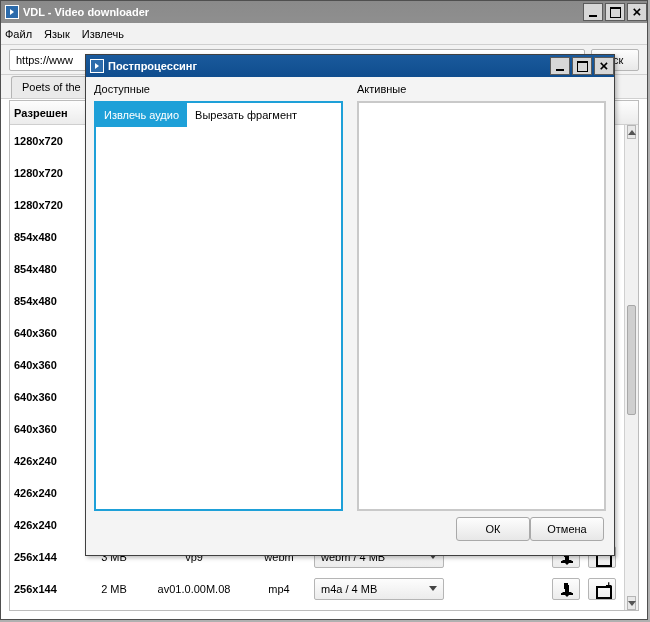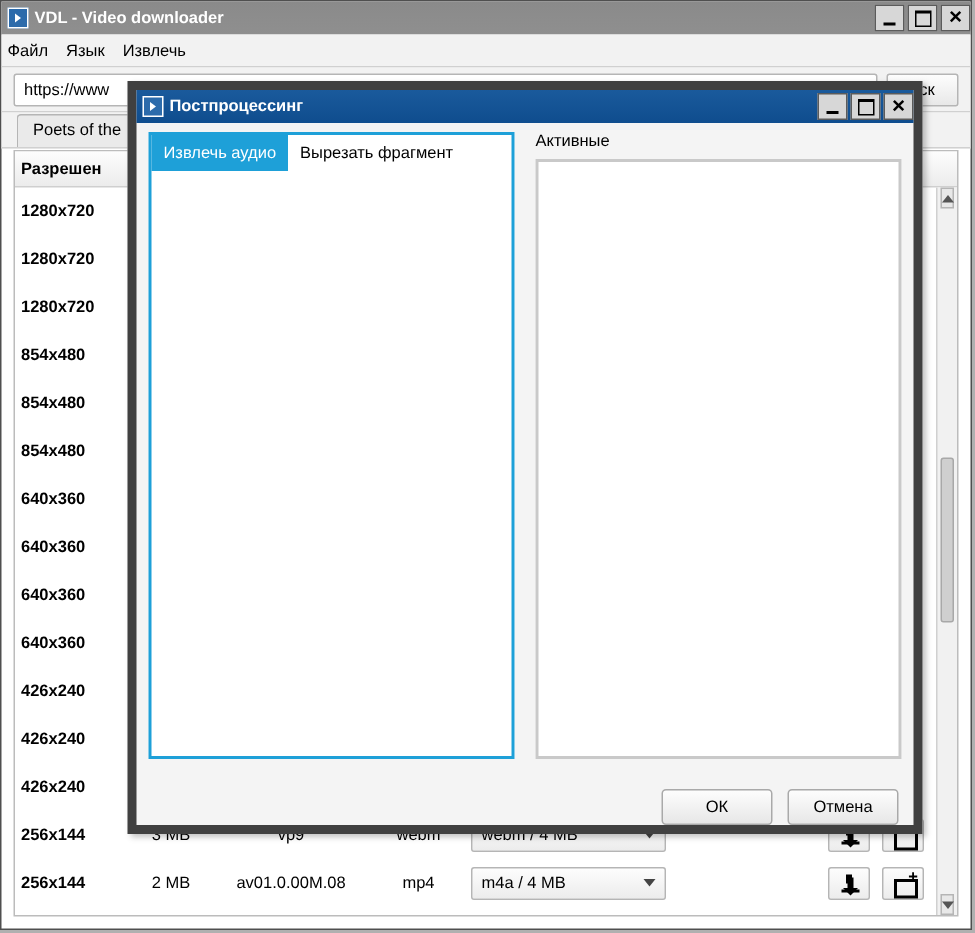--- a/index.html
+++ b/index.html
@@ -109,21 +109,21 @@
   .smbtn.dl::after { content:""; position:absolute; top:13px; left:9px; width:0; height:0; border-left:5px solid transparent; border-right:5px solid transparent; border-top:5px solid #000; }
   .smbtn.dl::before { content:""; position:absolute; top:6px; left:12px; width:4px; height:7px; background:#000; }
   .smbtn.dl .underline { position:absolute; bottom:4px; left:8px; width:12px; height:2px; background:#000; }
   .smbtn.add { position:relative; }
   .smbtn.add::before { content:""; position:absolute; top:7px; left:7px; width:12px; height:9px; border:2px solid #000; }
   .smbtn.add::after { content:"+"; position:absolute; top:0px; right:3px; font-size:11px; font-weight:bold; color:#000; }
 
   
   .dialog {
     position: absolute; left: 85px; top: 54px; width: 530px; height: 502px;
-    border: 6px solid #404040; background: #f4f4f4;
+    border: 1px solid #404040; background: #f4f4f4;
     box-shadow: 2px 2px 4px rgba(0,0,0,.25);
   }
   .titlebar-dlg {
     height: 22px;
     background: linear-gradient(#1a5a9c, #0f4d8e);
     display: flex; align-items: center; color: #fff;
   }
   .dlg-body { position: absolute; top: 22px; bottom: 38px; left: 0; right: 0; padding: 6px 8px; }
   .dlg-cols { display: flex; gap: 14px; height: 100%; }
   .dlg-col { flex: 1; display: flex; flex-direction: column; }
@@ -135,22 +135,22 @@
   .dlg-list.inactive { border-color: #c9c9c9; }
   .dlg-item {
     height: 24px; line-height: 24px; padding: 0 8px;
   }
   .dlg-item.sel { background: #1ea0d8; color: #fff; }
   .dlg-stripe { height: 24px; }
   .dlg-stripe.alt { background: #f6f6f6; }
 
   .dlg-footer {
     position: absolute; bottom: 0; left: 0; right: 0; height: 38px;
-    display: flex; align-items: flex-end; justify-content: flex-end;
-    padding: 0 10px; gap: 10px;
+    display: flex; align-items: flex-start; justify-content: flex-end;
+    padding: 0 10px; 
   }
   .dlg-btn {
     min-width: 74px; height: 24px; border:1px solid #a9a9a9; border-radius:3px;
     background: linear-gradient(#fdfdfd,#e7e7e7);
     display:flex; align-items:center; justify-content:center;
   }
 </style>
 </head>
 <body>
 
@@ -289,20 +289,21 @@
     <div class="win-btns">
       <div class="win-btn min"></div>
       <div class="win-btn max"></div>
       <div class="win-btn close"></div>
     </div>
   </div>
 
   <div class="dlg-body">
     <div class="dlg-cols">
       <div class="dlg-col">
+        <div class="dlg-col-title">Доступные</div>
         <div class="dlg-list" id="dlg-available">
             <div class="dlg-item sel">Извлечь аудио</div>
             <div class="dlg-item">Вырезать фрагмент</div>
             <div class="dlg-stripe"></div>
             <div class="dlg-stripe alt"></div>
             <div class="dlg-stripe"></div>
             <div class="dlg-stripe alt"></div>
             <div class="dlg-stripe"></div>
             <div class="dlg-stripe alt"></div>
             <div class="dlg-stripe"></div>

